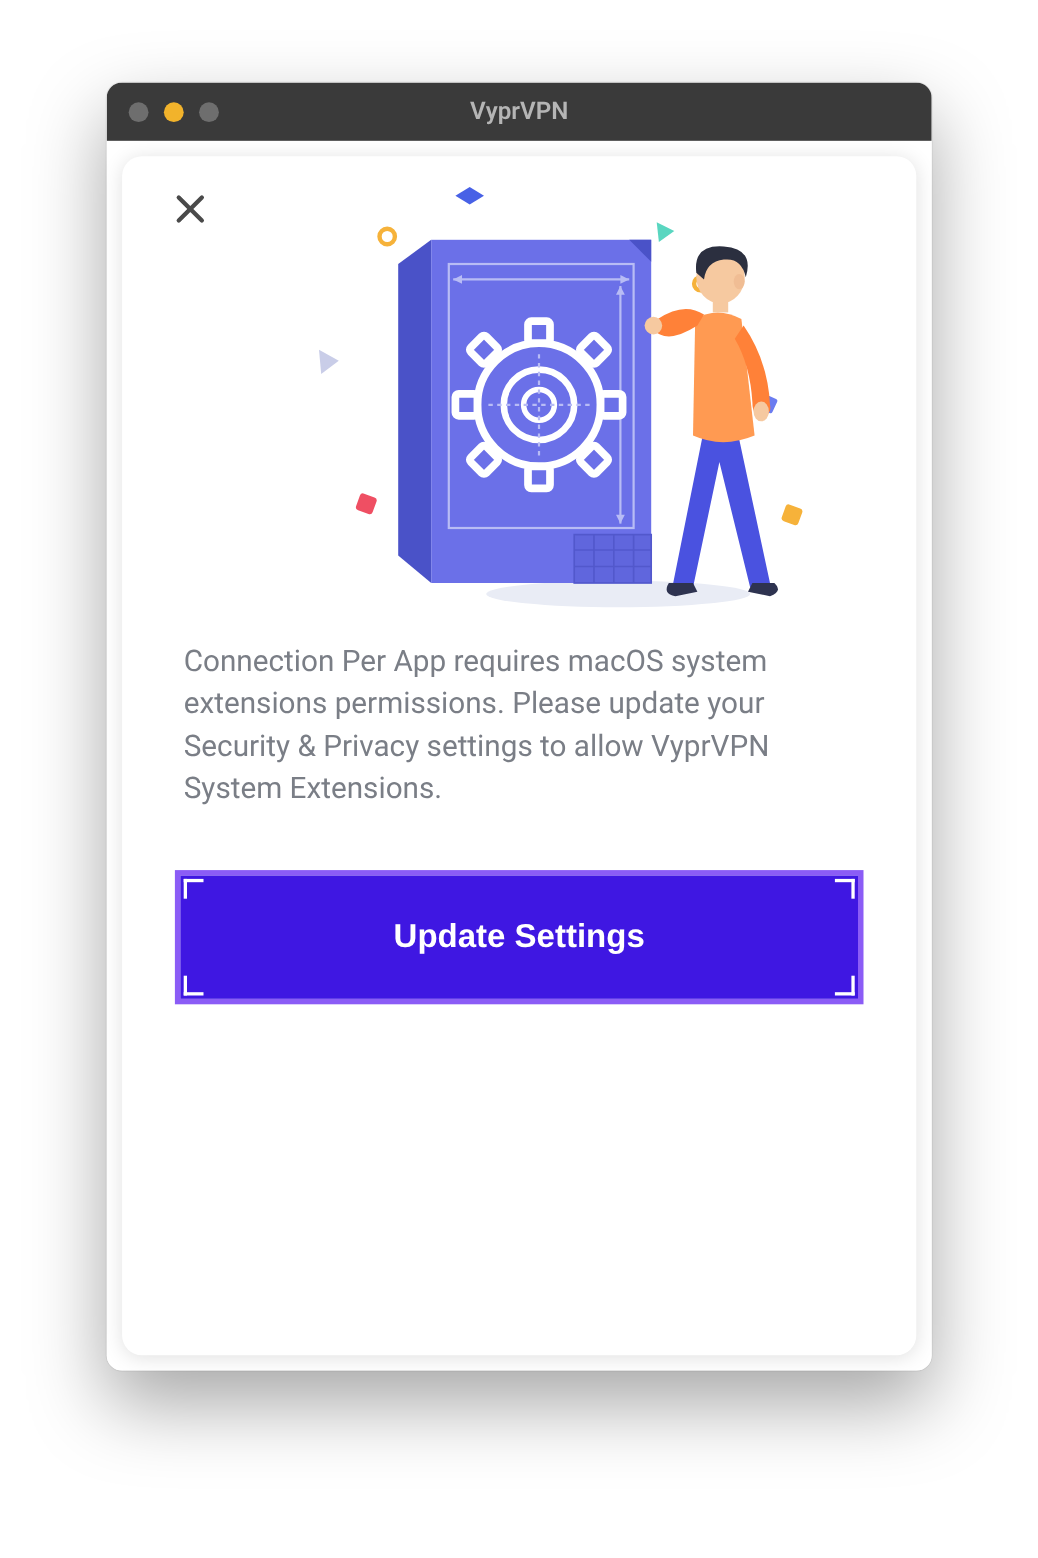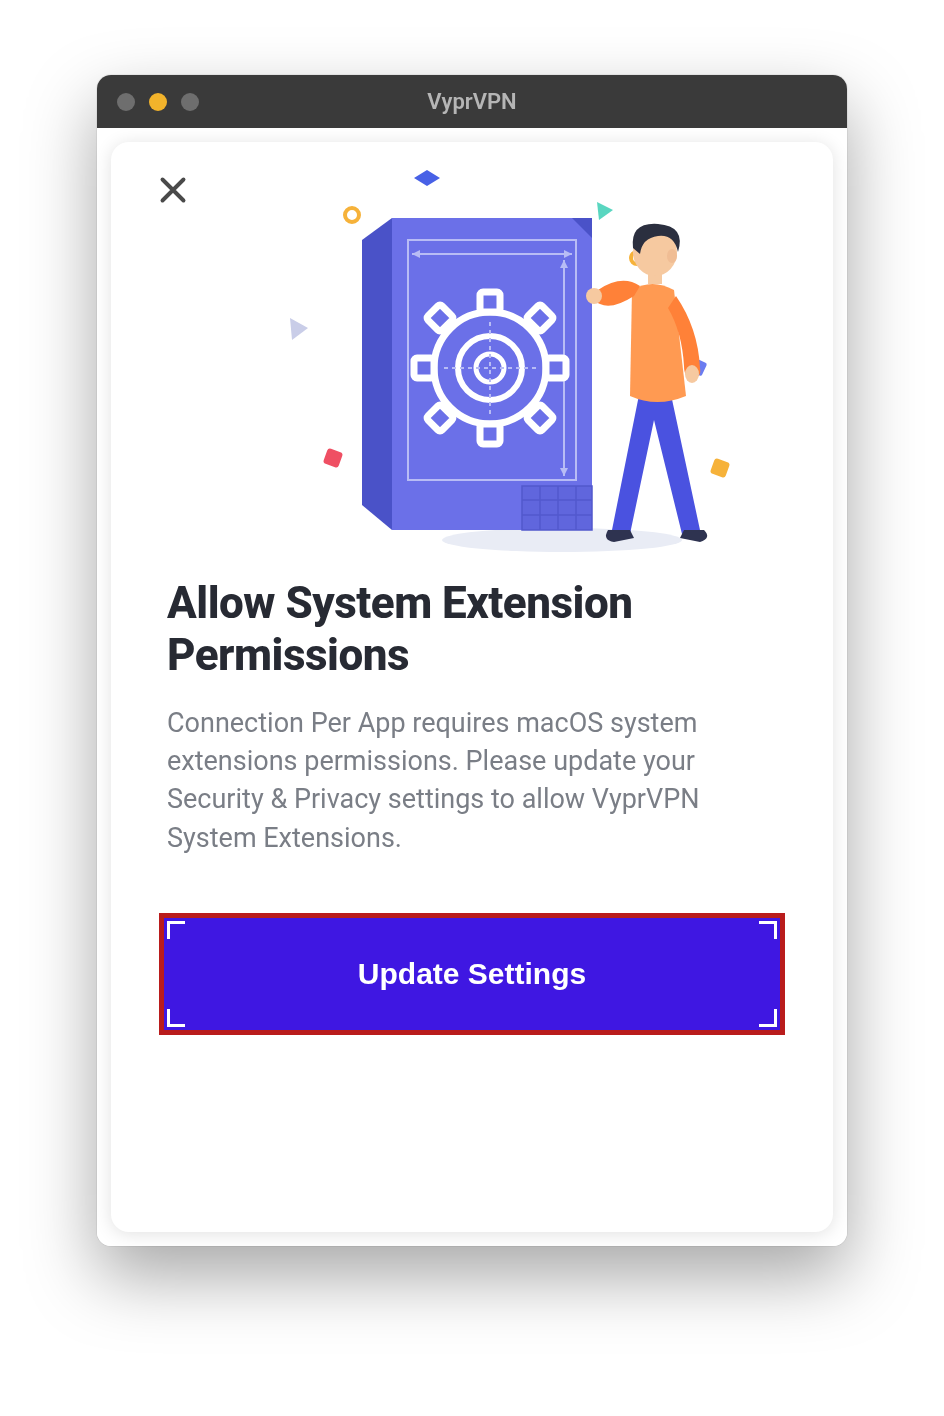--- a/index.html
+++ b/index.html
@@ -114,21 +114,21 @@
     .body-text {
       font-size: 27px;
       color: #7a7e86;
       line-height: 1.42;
       padding: 22px 56px 0 56px;
       font-weight: 400;
     }
     
     .cta-wrap {
       margin: 56px 48px 0 48px;
-      border: 5px solid #b91c1c;
+      border: 5px solid #8b5cf6;
       position: relative;
     }
 
     .corner {
       position: absolute;
       width: 18px;
       height: 18px;
       border: 3px solid #ffffff;
     }
     .corner.tl { top: 3px; left: 3px; border-right: none; border-bottom: none; }
@@ -251,21 +251,20 @@
           <rect x="456" y="108" width="14" height="16" fill="#f6c9a0"></rect>
 
           <ellipse cx="463" cy="92" rx="22" ry="24" fill="#f6c9a0"></ellipse>
 
           <path d="M441 88 Q438 62 466 64 Q494 66 486 92 Q482 74 466 76 Q450 78 448 94 Z" fill="#2b2f3f"></path>
 
           <ellipse cx="480" cy="96" rx="5" ry="7" fill="#f0bd94"></ellipse>
         </svg>
       </div>
 
-      <h1 class="heading">Allow System Extension Permissions</h1>
 
       <p class="body-text">Connection Per App requires macOS system extensions permissions. Please update your Security &amp; Privacy settings to allow VyprVPN System Extensions.</p>
 
       <div class="cta-wrap">
         <button class="cta-button">
           <span>Update Settings</span>
           <span class="corner tl"></span>
           <span class="corner tr"></span>
           <span class="corner bl"></span>
           <span class="corner br"></span>

